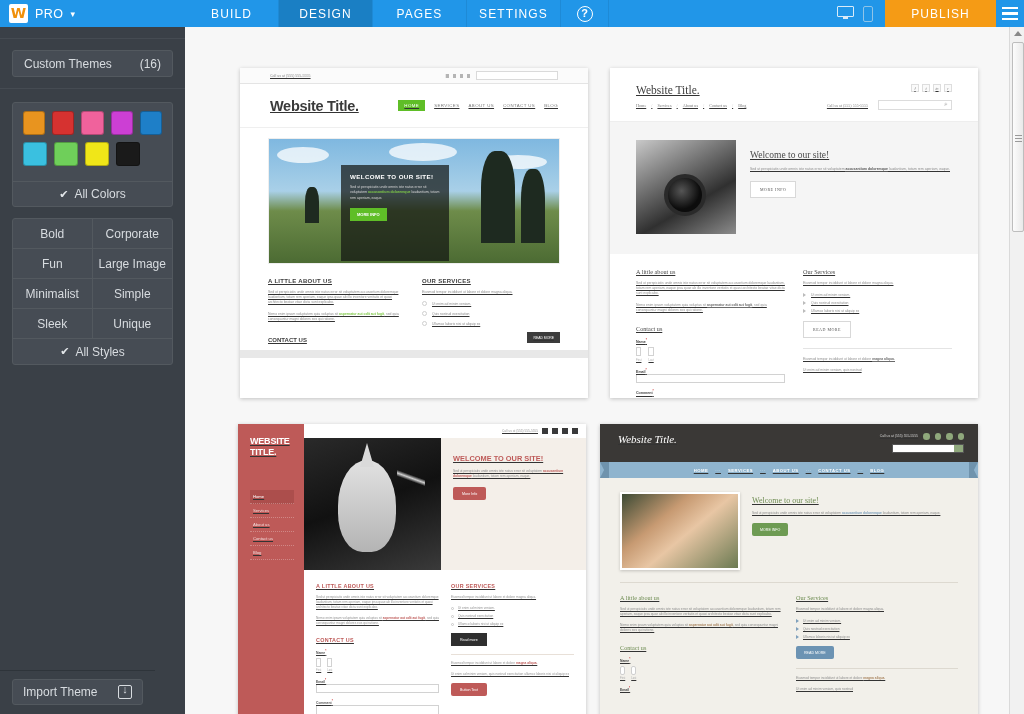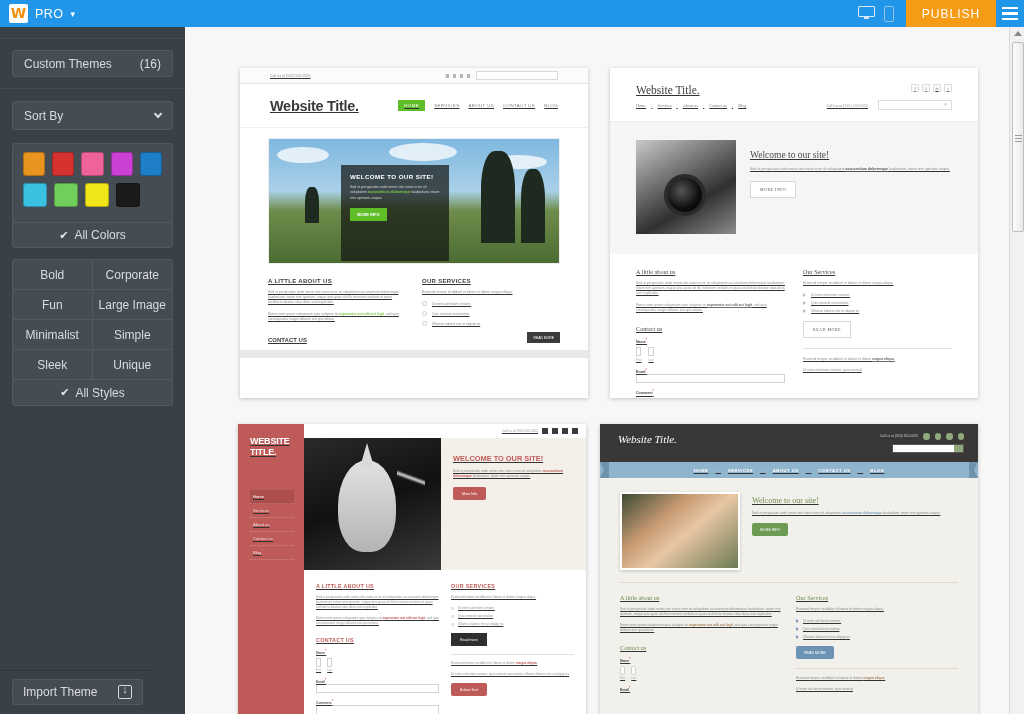--- a/index.html
+++ b/index.html
@@ -54,21 +54,21 @@
   .icon-monitor i::after {
     content: ''; position: absolute; left: 6px; top: 11px;
     width: 5px; height: 2.4px; background: #D9EBF8;
   }
   .icon-phone {
     width: 10px; height: 16px; border: 1.7px solid #8FC4E8; border-radius: 2px;
   }
   .publish {
     background: #F59B15; color: #fff; font-size: 12px; letter-spacing: 1px;
     display: flex; align-items: center; justify-content: center;
-    width: 90px; cursor: pointer;
+    width: 111px; cursor: pointer;
   }
   .burger {
     width: 28px; display: flex; flex-direction: column; gap: 3px;
     align-items: center; justify-content: center; cursor: pointer;
   }
   .burger span { display: block; width: 16px; height: 2.4px; background: #fff; }
 
   
   #sidebar {
     position: absolute; left: 0; top: 27px; width: 185px; height: 687px;
@@ -384,20 +384,29 @@
 </style>
 </head>
 <body>
 
 <div id="topbar">
   <div class="brand">
     <div class="w-logo">W</div>
     <span class="brand-label">PRO</span>
     <span class="brand-caret">▾</span>
   </div>
+  <div class="navtabs">
+    <div class="navtab">BUILD</div>
+    <div class="navtab active">DESIGN</div>
+    <div class="navtab">PAGES</div>
+    <div class="navtab">SETTINGS</div>
+    <div class="navhelp">
+      <div class="circ-q">?</div>
+    </div>
+  </div>
   <div class="spacer"></div>
   <div class="devicebtns">
     <div class="icon-monitor">
         <i></i>
       </div>
     <div class="icon-phone"></div>
   </div>
   <div class="publish">PUBLISH</div>
   <div class="burger">
     <span></span>
@@ -408,24 +417,20 @@
 
 <div id="sidebar">
   <div class="divider"></div>
 
   <div class="side-btn custom-themes">
     <span>Custom Themes</span>
     <span>(16)</span>
   </div>
   <div class="divider"></div>
 
-  <div class="side-btn sort-by">
-    <span>Sort By</span>
-    <span class="chev-down"></span>
-  </div>
 
   <div class="swatch-panel">
     <div class="swatch-rows">
       <div class="swatch-row">
         <div class="swatch" style="background:#E8941F"></div>
         <div class="swatch" style="background:#D63230"></div>
         <div class="swatch" style="background:#F0629C"></div>
         <div class="swatch" style="background:#CC3FD4"></div>
         <div class="swatch" style="background:#1E7FC8"></div>
       </div>

